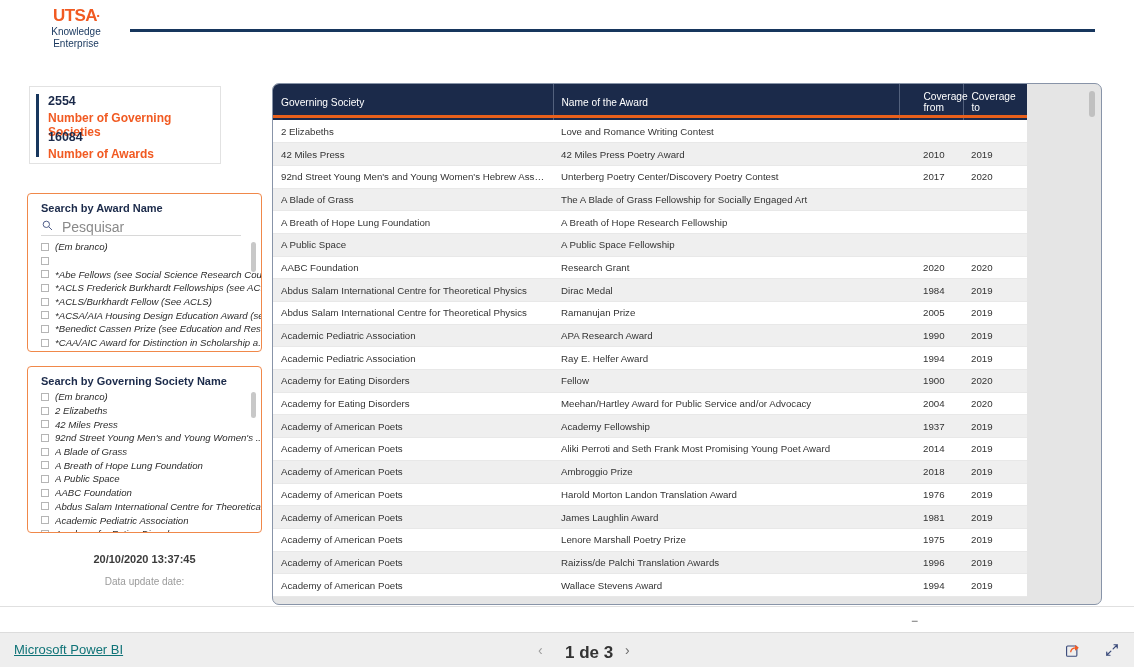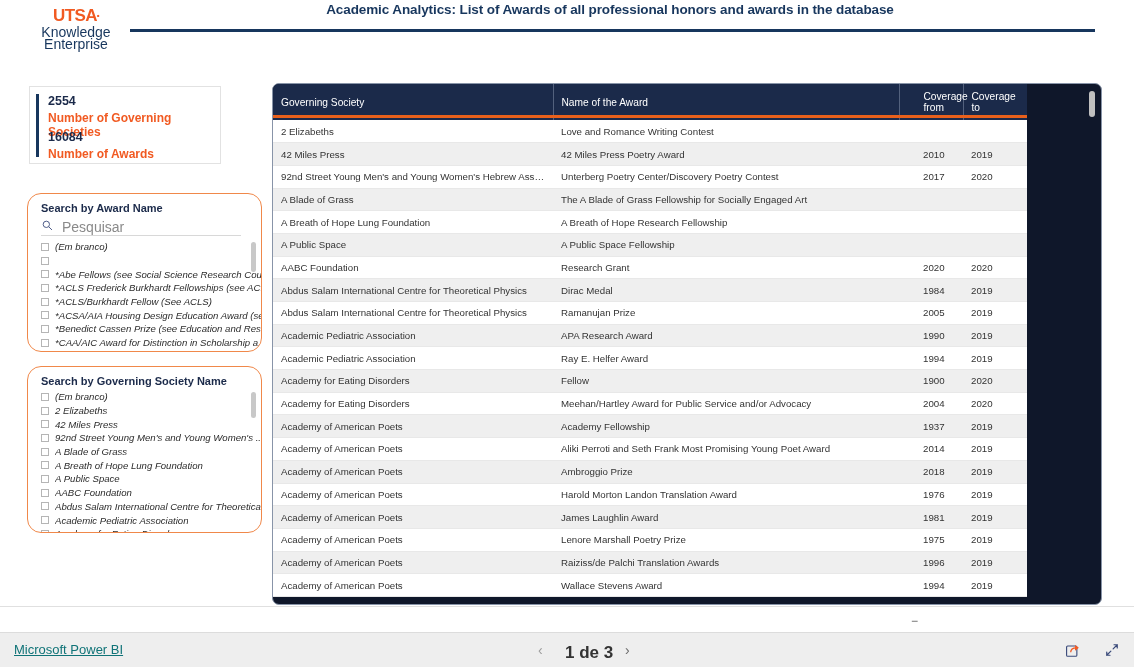--- a/index.html
+++ b/index.html
@@ -13,21 +13,21 @@
   #app { position: relative; width: 1134px; height: 667px; background: #fff; }
 
   
   #header { position: absolute; left: 0; top: 0; width: 1134px; height: 46px; }
   #logo-block { position: absolute; left: 30px; top: 6px; width: 92px; text-align: center; }
   #logo-utsa {
     font-size: 17px; font-weight: bold; color: #f15a22;
     letter-spacing: -0.6px; line-height: 19px; font-family: "Liberation Sans", sans-serif;
   }
   #logo-utsa .tm { font-size: 8px; vertical-align: top; }
-  #logo-ke { font-size: 14px; color: #17365d; line-height: 12px; margin-top: 1px; }
+  #logo-ke { font-size: 10px; color: #17365d; line-height: 12px; margin-top: 1px; }
   #header-title {
     position: absolute; left: 130px; top: 2px; width: 960px;
     text-align: center; font-size: 13.5px; font-weight: bold; color: #17365d;
     letter-spacing: -0.1px;
   }
   #header-rule {
     position: absolute; left: 130px; top: 29px; width: 965px; height: 3px;
     background: #17365d;
   }
 
@@ -38,21 +38,21 @@
   }
   #kpi-accent { position: absolute; left: 6px; top: 7px; width: 3px; height: 63px; background: #17365d; }
   .kpi-value { position: absolute; left: 18px; font-size: 12.5px; font-weight: bold; color: #1b2a4a; }
   .kpi-label { position: absolute; left: 18px; font-size: 12px; font-weight: bold; color: #f15a22; }
   #kpi-v1 { top: 7px; } #kpi-l1 { top: 24px; }
   #kpi-v2 { top: 43px; } #kpi-l2 { top: 60px; }
 
   
   .slicer {
     position: absolute; left: 27px; width: 235px;
-    border: 1px solid #f0884a; border-radius: 14px; background: #fff;
+    border: 1px solid #f0884a; border-radius: 4px; background: #fff;
     overflow: hidden;
   }
   #slicer-award { top: 193px; height: 159px; }
   #slicer-society { top: 366px; height: 167px; }
   .slicer-title {
     font-size: 11px; font-weight: bold; color: #1b2a4a;
     margin: 8px 0 3px 13px;
   }
   .slicer-search { position: relative; height: 20px; margin: 0 0 3px 13px; }
   .slicer-search .mag {
@@ -82,21 +82,21 @@
   #society-thumb { top: 2px; height: 26px; }
 
   
   #update-block { position: absolute; left: 27px; top: 553px; width: 235px; text-align: center; }
   #update-value { font-size: 11px; font-weight: bold; color: #3b3b3b; }
   #update-label { font-size: 10px; color: #9a9a9a; margin-top: 11px; }
 
   
   #table-card {
     position: absolute; left: 272px; top: 83px; width: 830px; height: 522px;
-    border: 1px solid #8894a8; border-radius: 7px; background: #0f172a; overflow: hidden;
+    border: 1px solid #8894a8; border-radius: 7px; background: #e5e5e5; overflow: hidden;
   }
   #tbl-scroll-thumb {
     position: absolute; right: 6px; top: 7px; width: 6px; height: 26px;
     border-radius: 3px; background: #c0c0c0; z-index: 4;
   }
   table { border-collapse: collapse; width: 754px; table-layout: fixed; }
   thead th {
     background: #1b2a4a; color: #fff; font-size: 10.2px; font-weight: normal;
     text-align: left; padding: 7px 8px; height: 26px; vertical-align: middle;
     border-right: 1px solid #53617d;
@@ -138,21 +138,20 @@
 </head>
 <body>
 
 <div id="app">
 
   <div id="header">
     <div id="logo-block">
       <div id="logo-utsa"><span>UTSA</span><span class="tm">•</span></div>
       <div id="logo-ke">Knowledge Enterprise</div>
     </div>
-    <div id="header-title">Academic Analytics: List of Awards of all professional honors and awards in the database</div>
     <div id="header-rule"></div>
   </div>
 
   <div id="kpi-card">
     <div id="kpi-accent"></div>
     <div class="kpi-value" id="kpi-v1">2554</div>
     <div class="kpi-label" id="kpi-l1">Number of Governing Societies</div>
     <div class="kpi-value" id="kpi-v2">16084</div>
     <div class="kpi-label" id="kpi-l2">Number of Awards</div>
   </div>
@@ -251,20 +250,24 @@
           <div class="sl-box"></div>
           <div class="sl-text">Academic Pediatric Association</div>
         </div>
         <div class="sl-item">
           <div class="sl-box"></div>
           <div class="sl-text">Academy for Eating Disorders</div>
         </div>
       </div>
   </div>
 
+  <div id="update-block">
+    <div id="update-value">20/10/2020 13:37:45</div>
+    <div id="update-label">Data update date:</div>
+  </div>
 
   <div id="table-card">
     <div id="tbl-scroll-thumb"></div>
     <div id="hdr-underline"></div>
     <table>
       <thead>
         <tr>
           <th class="col-a">Governing Society</th>
           <th class="col-b">Name of the Award</th>
           <th class="col-c">Coverage from</th>

